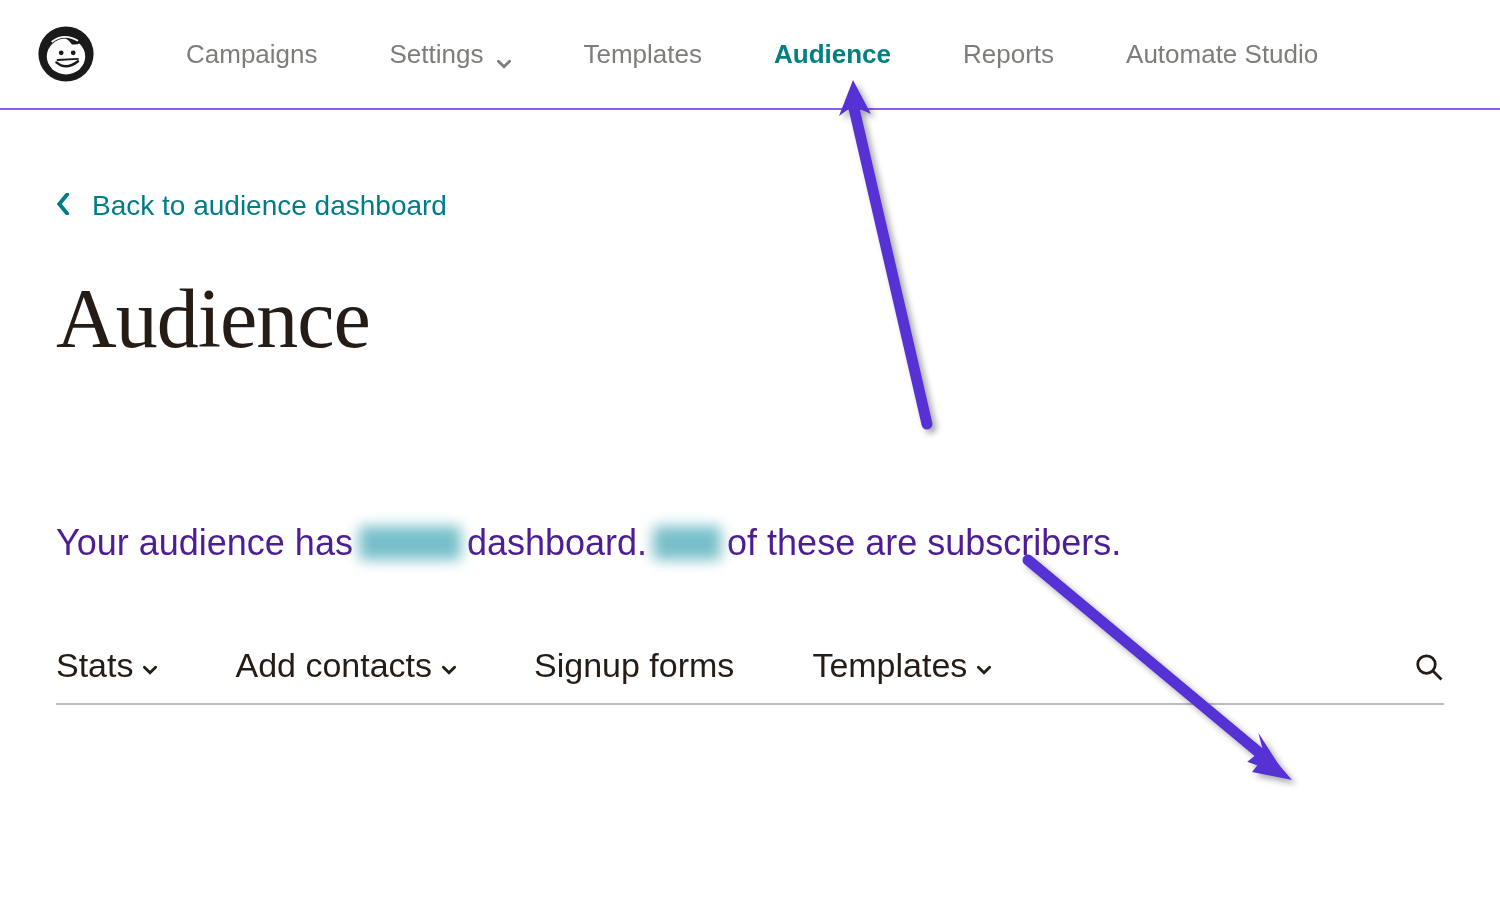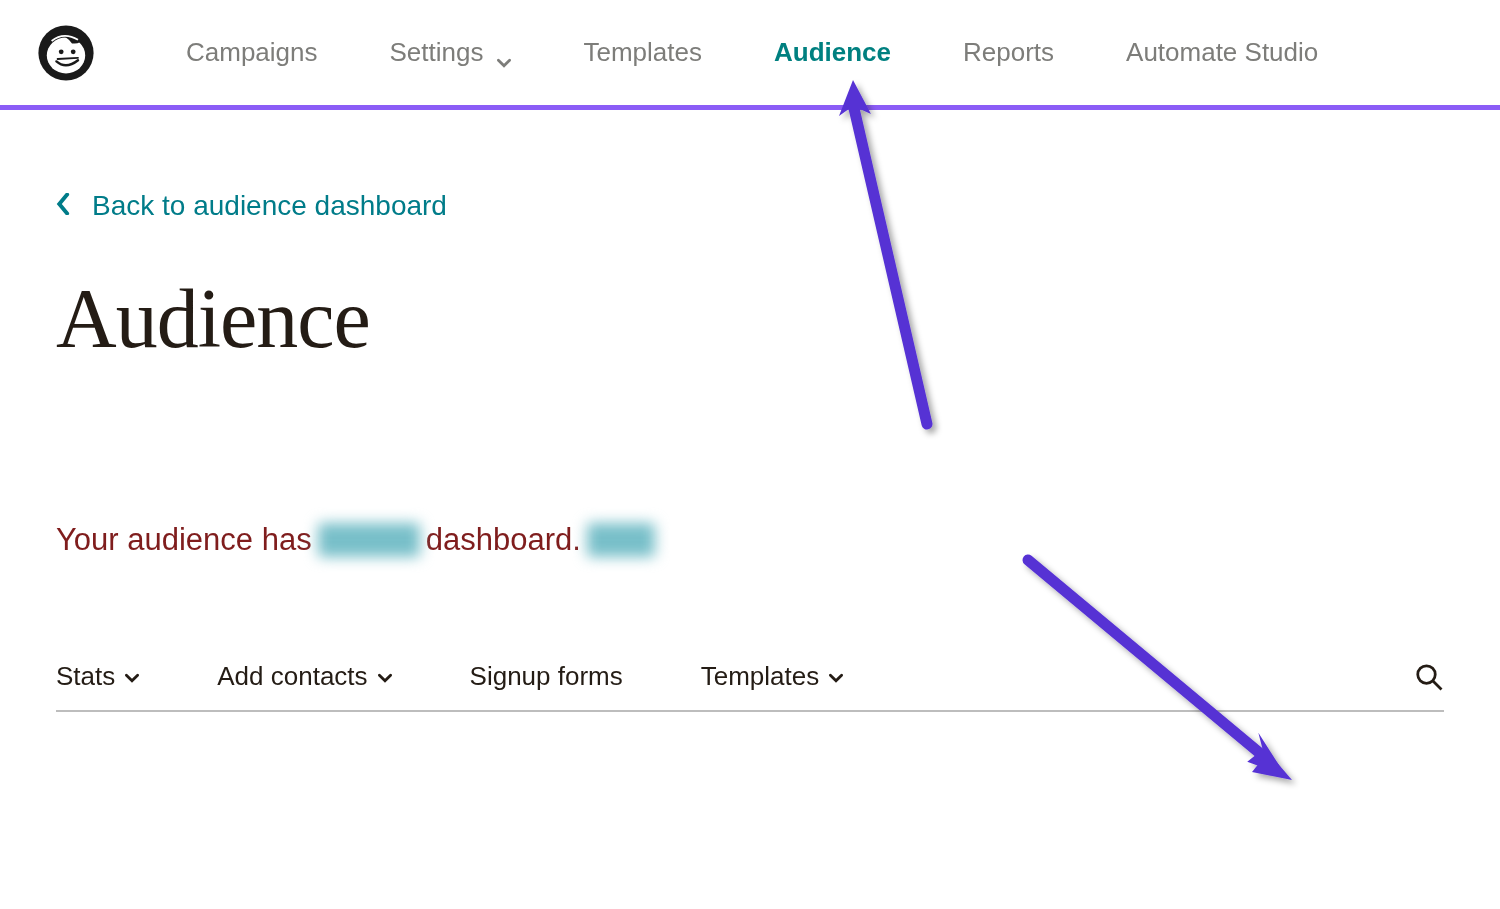--- a/index.html
+++ b/index.html
@@ -9,21 +9,21 @@
     height: 909px;
     font-family: "Helvetica Neue", Arial, sans-serif;
     color: #241c15;
     background: #ffffff;
   }
   * { box-sizing: border-box; }
 
   
   .topnav {
     height: 110px;
-    border-bottom: 5px solid #8b5cf6;
+    border-bottom: 2px solid #8b5cf6;
     display: flex;
     align-items: center;
     padding: 0 36px;
     position: relative;
   }
   .logo {
     width: 60px;
     height: 60px;
     display: flex;
     align-items: center;
@@ -69,47 +69,47 @@
     font-family: Georgia, 'Times New Roman', serif;
     font-weight: 400;
     font-size: 84px;
     margin: 48px 0 0 0;
     color: #241c15;
     letter-spacing: -1px;
   }
 
   .stat-line {
     margin-top: 155px;
-    font-size: 31px;
-    color: #7f1d1d;
+    font-size: 36px;
+    color: #4c1d95;
     display: flex;
     align-items: center;
     flex-wrap: wrap;
   }
   .stat-line .blur {
     display: inline-block;
     width: 102px;
     height: 34px;
     background: #78bfc9;
     border-radius: 4px;
     filter: blur(7px);
     margin: 0 6px;
     vertical-align: middle;
   }
   .stat-line .blur.small { width: 68px; }
 
   
   .subtoolbar {
-    margin-top: 103px;
+    margin-top: 82px;
     border-bottom: 2px solid #bdbdbd;
     padding-bottom: 18px;
     display: flex;
     align-items: center;
     gap: 78px;
-    font-size: 26px;
+    font-size: 34px;
     color: #241c15;
     font-weight: 500;
   }
   .subtoolbar .titem {
     display: inline-flex;
     align-items: center;
     gap: 10px;
     cursor: pointer;
   }
   .subtoolbar .titem.accent { color: #007c89; }
@@ -191,20 +191,21 @@
     <span>Back to audience dashboard</span>
   </div>
 
   <h1 class="page-title">Audience</h1>
 
   <div class="stat-line">
     <span>Your audience has </span>
     <span class="blur"></span>
     <span> dashboard. </span>
     <span class="blur small"></span>
+    <span> of these are subscribers.</span>
   </div>
 
   <div class="subtoolbar">
     <span class="titem">
       <span>Stats</span>
       <span class="chevdown2">
         <svg viewBox="0 0 10 10" fill="none" stroke-width="2" stroke-linecap="round">
             <path d="M1 3 L5 7 L9 3"></path>
           </svg>
       </span>

